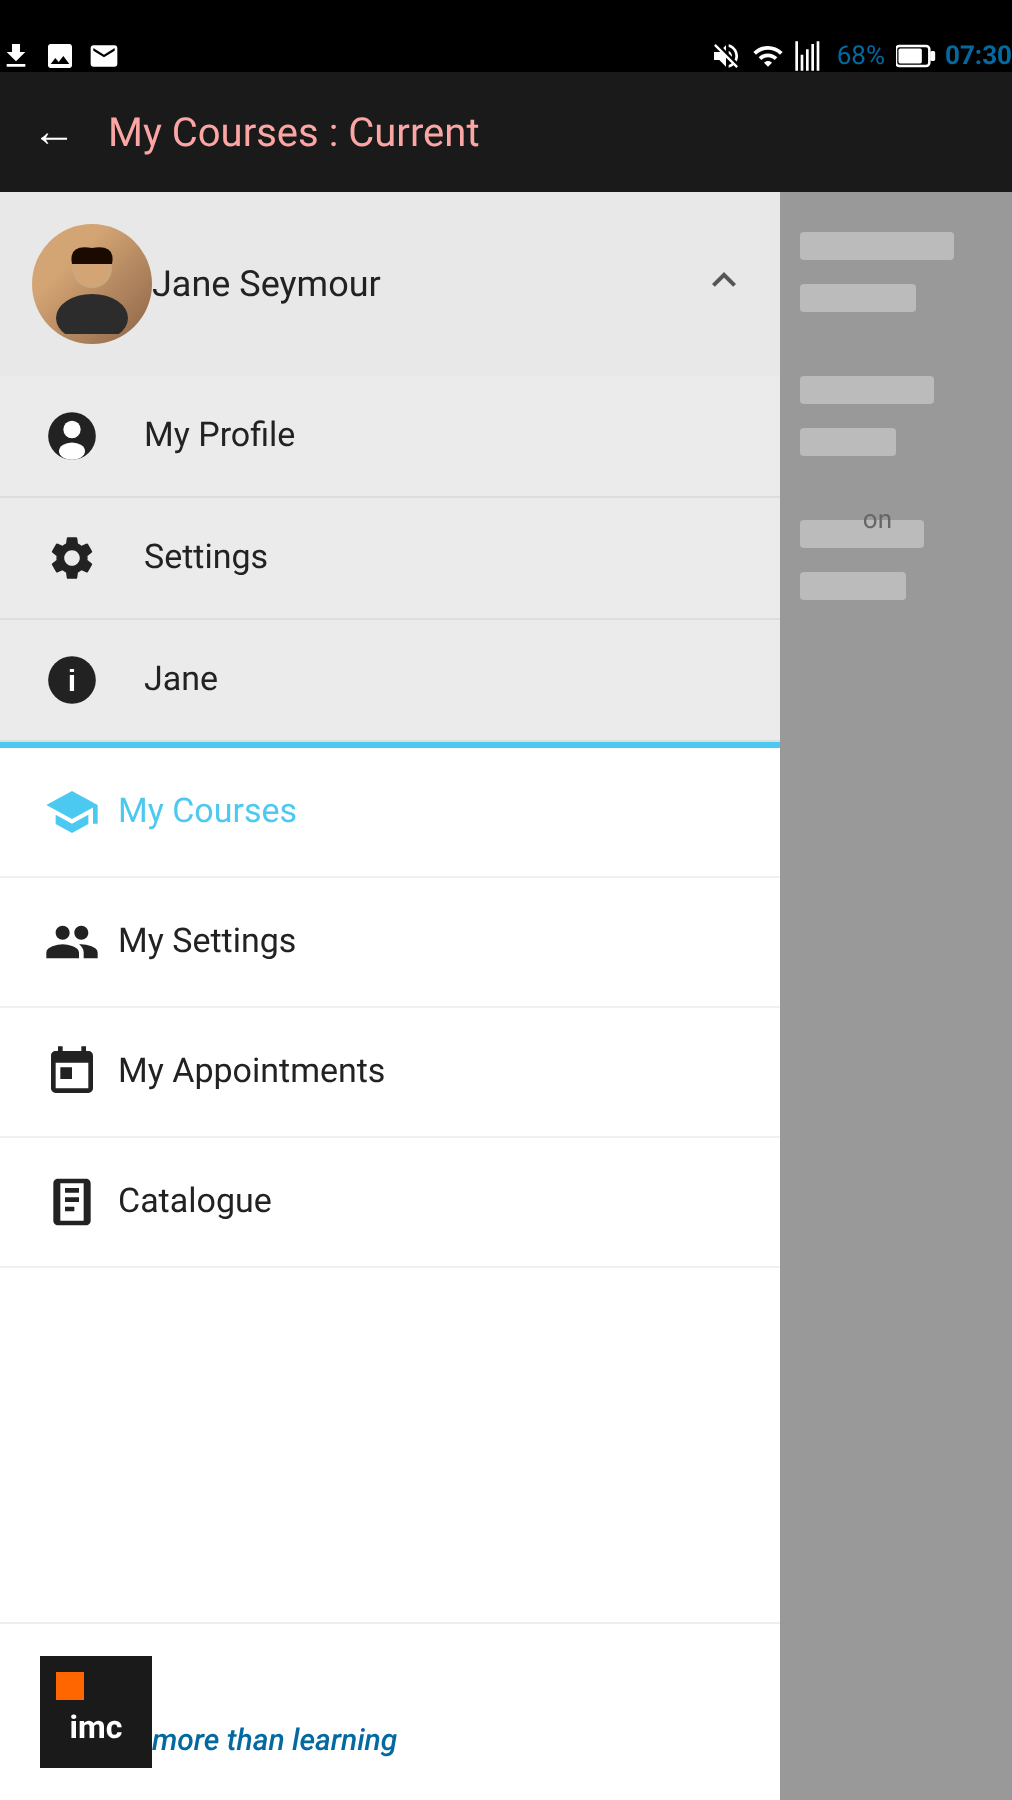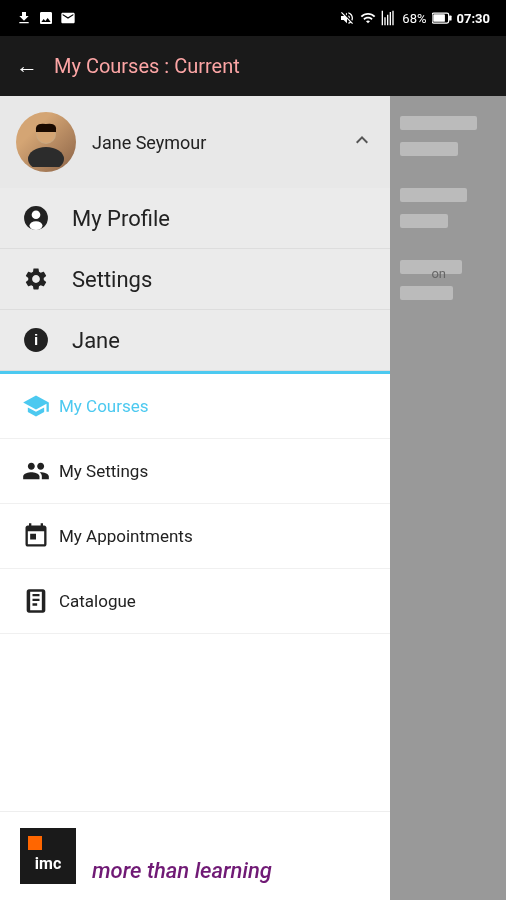--- a/index.html
+++ b/index.html
@@ -8,26 +8,26 @@
       height: 900px;
       font-family: 'Roboto', Arial, sans-serif;
       overflow: hidden;
       background: #888;
       position: relative;
     }
 
     
     .status-bar {
       background: #000;
-      color: #ffffff;
+      color: #0369a1;
       height: 36px;
       display: flex;
-      align-items: center;
+      align-items: flex-end;
       justify-content: flex-end;
-      padding: 0 16px;
+      padding: 0 0;
       font-size: 13px;
       gap: 6px;
     }
     .status-bar-left {
       display: flex;
       align-items: center;
       gap: 6px;
       margin-right: auto;
     }
     .status-bar-right {
@@ -75,21 +75,20 @@
       position: relative;
       z-index: 2;
     }
 
     
     .user-section {
       background: #e8e8e8;
       display: flex;
       align-items: center;
       padding: 16px 16px;
-      gap: 16px;
       position: relative;
       min-height: 90px;
     }
     .user-avatar {
       width: 60px;
       height: 60px;
       border-radius: 50%;
       overflow: hidden;
       background: #ccc;
       flex-shrink: 0;
@@ -129,21 +128,21 @@
     .menu-icon {
       width: 32px;
       height: 32px;
       display: flex;
       align-items: center;
       justify-content: center;
       font-size: 22px;
       color: #222;
     }
     .menu-label {
-      font-size: 22px;
+      font-size: 17px;
       color: #222;
     }
 
     
     .divider-blue {
       height: 3px;
       background: #4cc9f0;
     }
 
     
@@ -174,21 +173,21 @@
       font-size: 17px;
       color: #222;
     }
 
     
     .logo-section {
       background: #fff;
       padding: 16px 20px;
       display: flex;
       align-items: center;
-      gap: 16px;
+      gap: 0;
       border-top: 1px solid #eee;
       margin-top: auto;
     }
     .logo-box {
       background: #1a1a1a;
       width: 56px;
       height: 56px;
       display: flex;
       flex-direction: column;
       align-items: center;
@@ -203,22 +202,22 @@
       top: 8px;
       left: 8px;
     }
     .logo-text-imc {
       color: #fff;
       font-size: 16px;
       font-weight: bold;
       margin-top: 14px;
     }
     .logo-tagline {
-      font-size: 22px;
-      color: #701a75;
+      font-size: 15px;
+      color: #0369a1;
       font-style: italic;
       font-weight: 500;
       margin-top: 28px;
     }
 
     
     .right-overlay {
       flex: 1;
       background: #999;
       position: relative;
@@ -230,21 +229,21 @@
       gap: 12px;
     }
     .content-line {
       background: #bbb;
       height: 14px;
       border-radius: 2px;
     }
     .right-text-label {
       position: absolute;
       right: 60px;
-      top: 170px;
+      top: 157px;
       color: #666;
       font-size: 13px;
     }
 
   </style>
 </head>
 <body>
 
 <div class="status-bar">
   <div class="status-bar-left">

